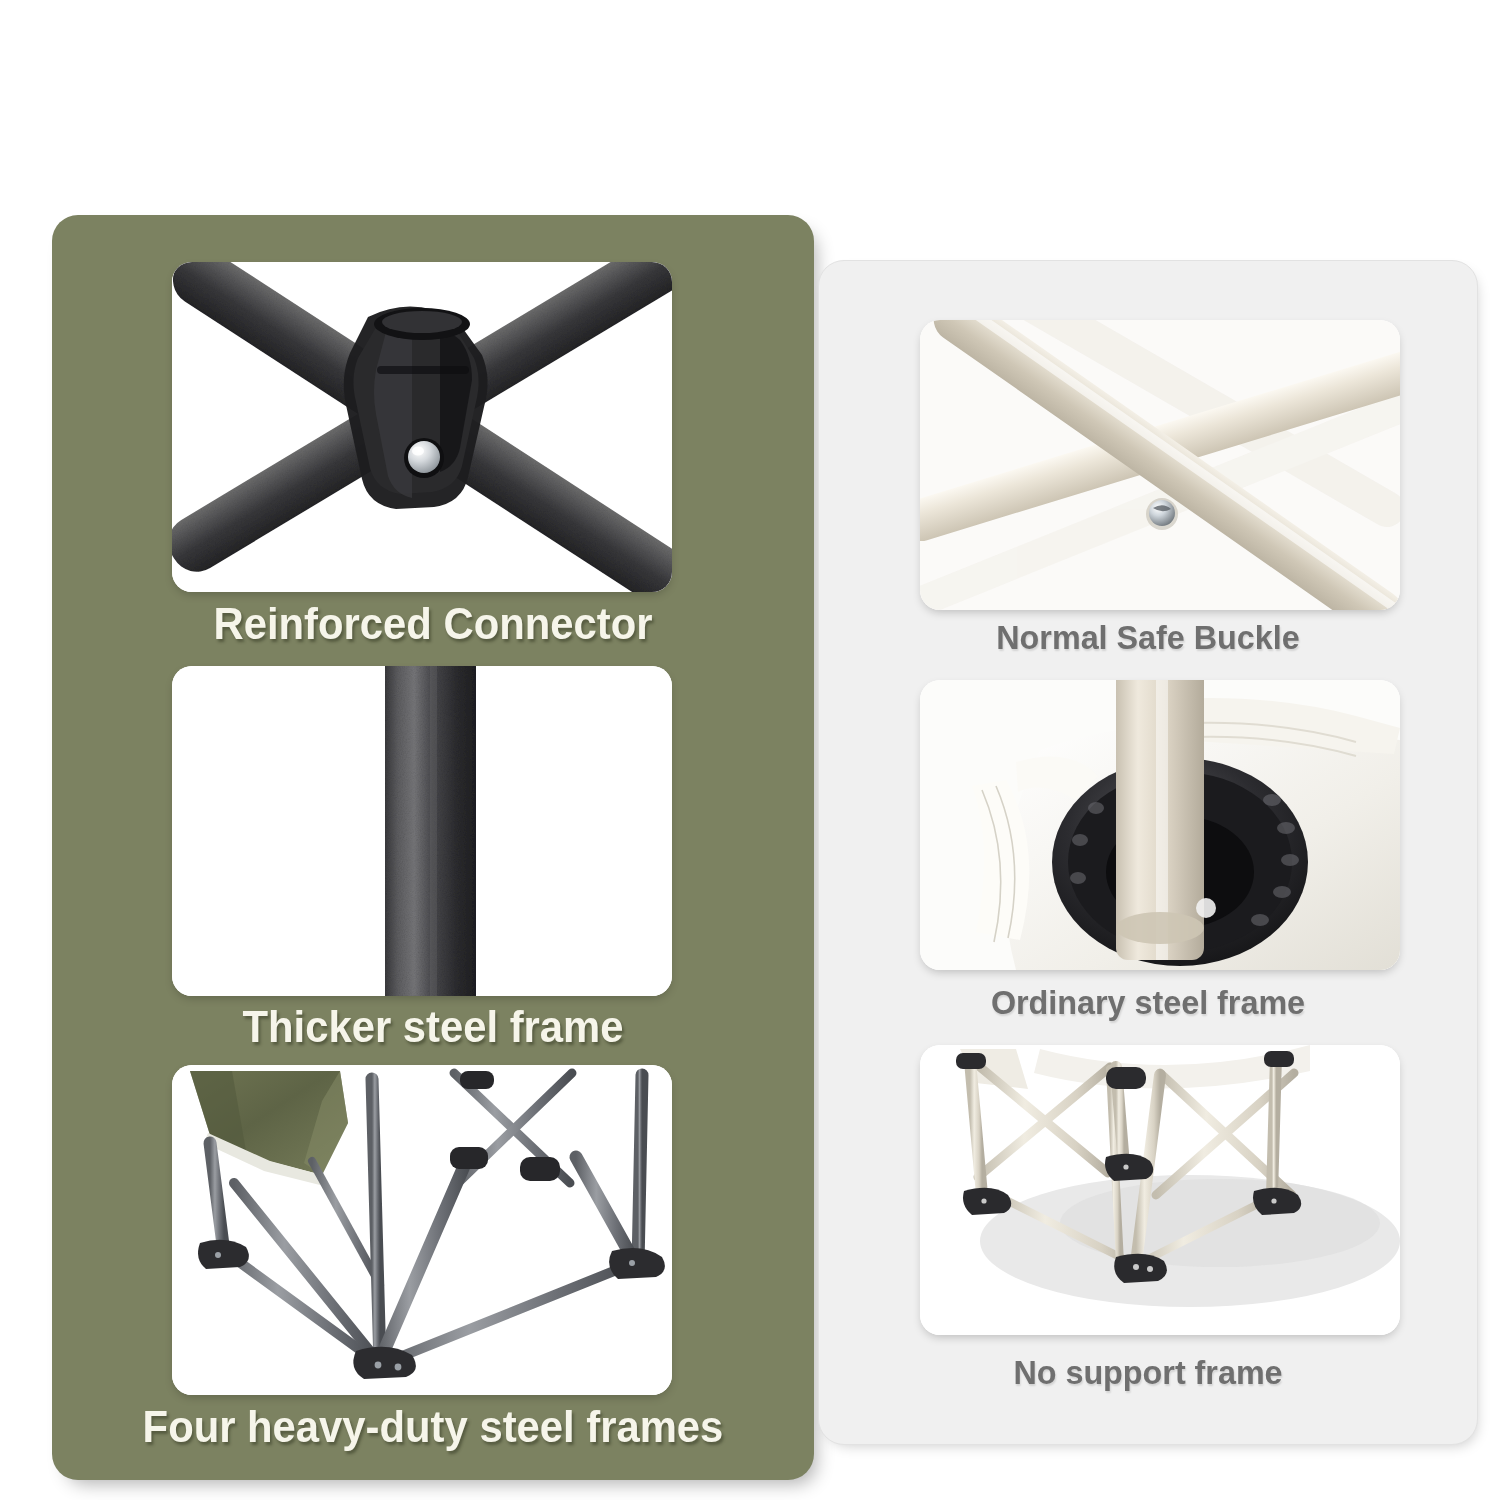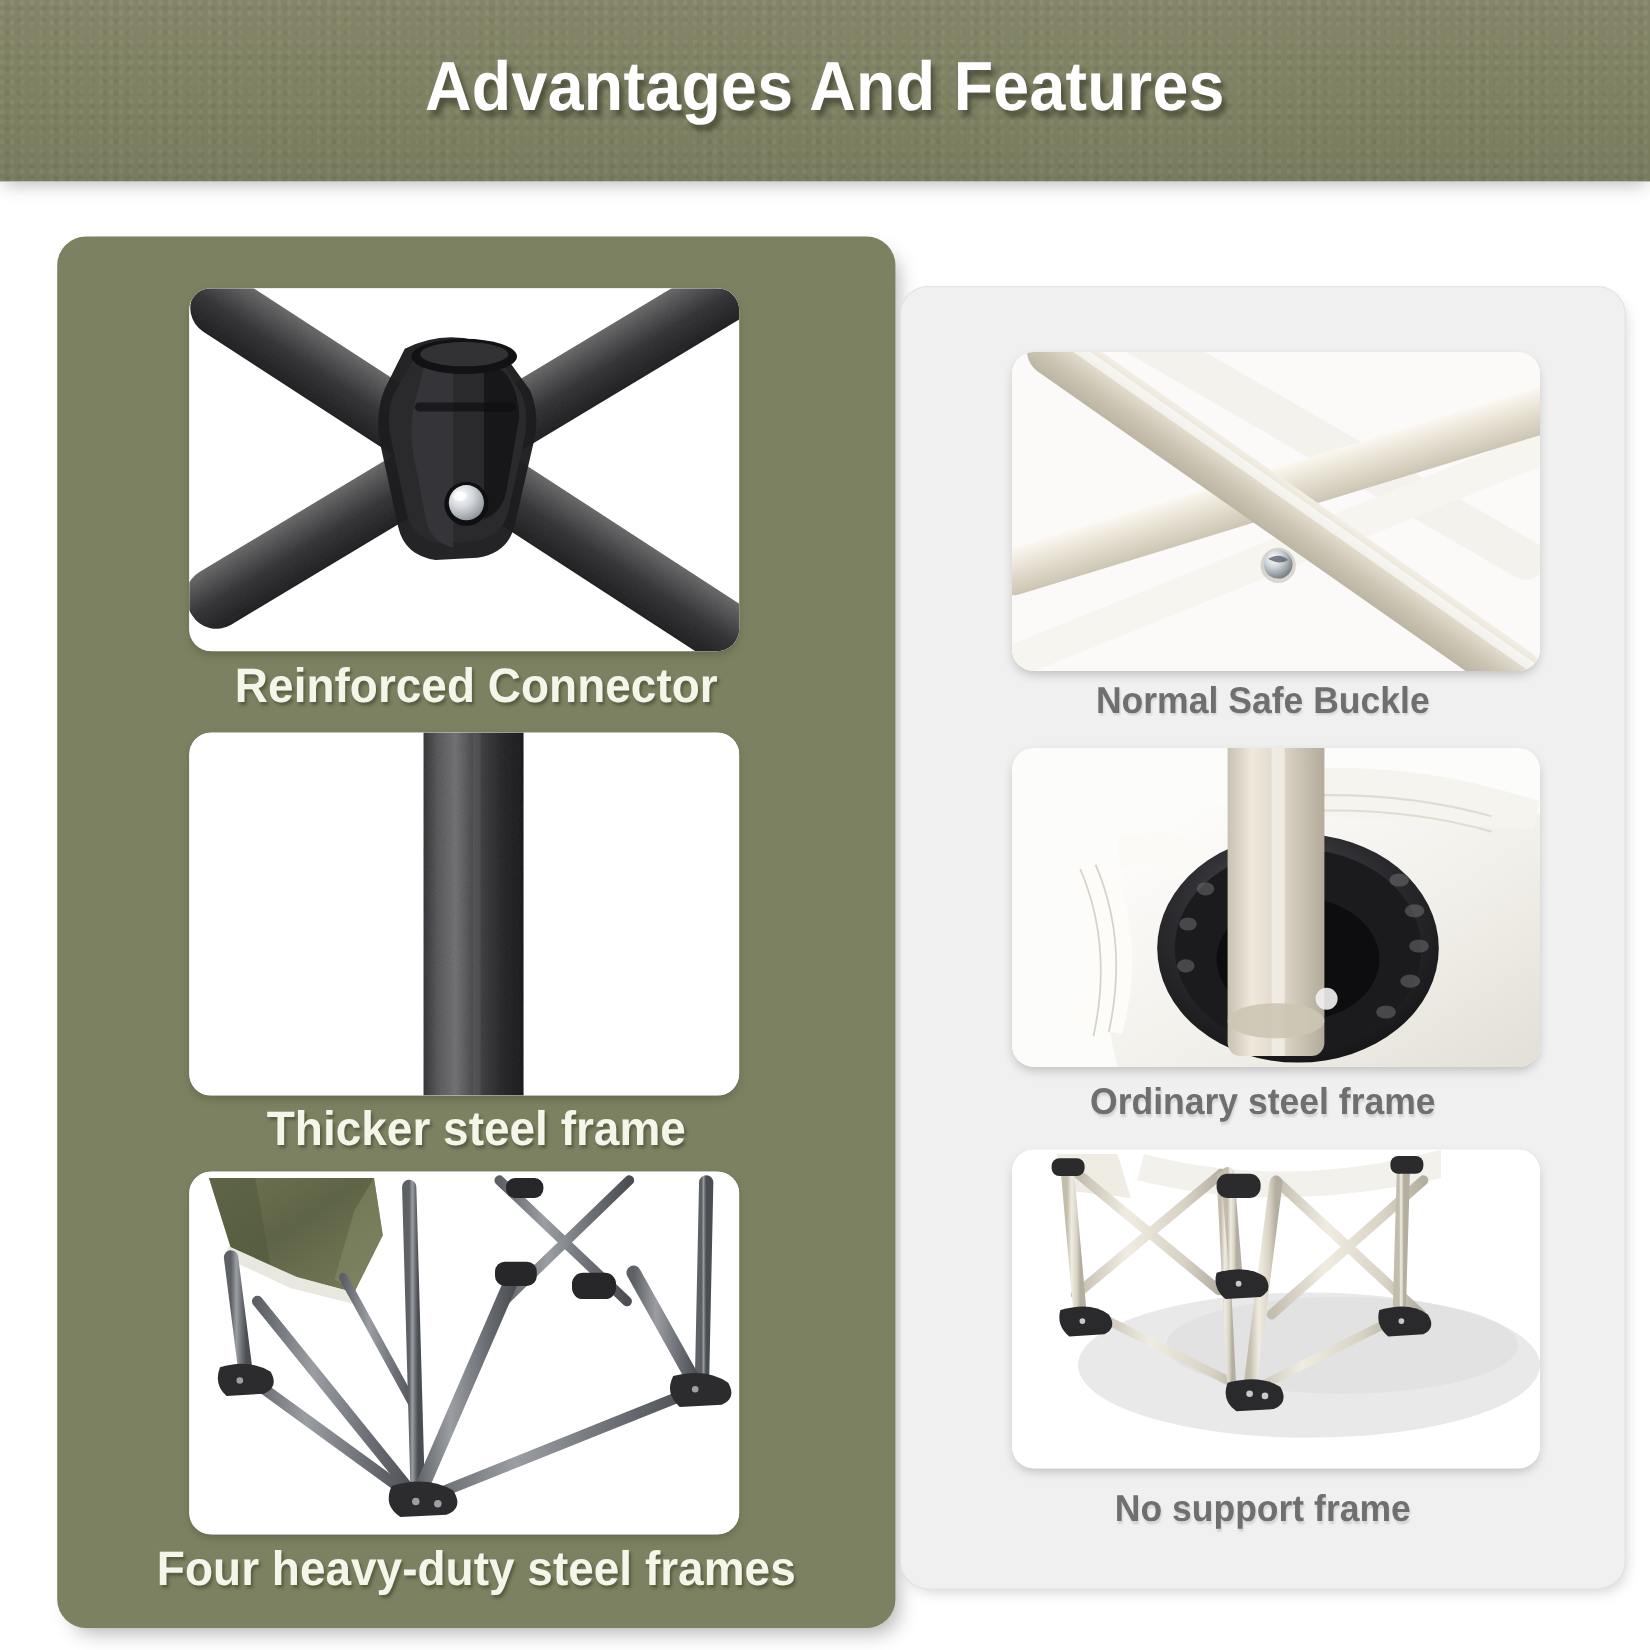--- a/index.html
+++ b/index.html
@@ -93,23 +93,20 @@
   #card-ordinary  { left: 920px;  top: 680px;  width: 480px; height: 290px; }
   #cap-ordinary   { left: 818px;  top: 985px;  width: 660px; font-size: 34px; }
   #card-nosupport { left: 920px;  top: 1045px; width: 480px; height: 290px; }
   #cap-nosupport  { left: 818px;  top: 1355px; width: 660px; font-size: 34px; }
 </style>
 </head>
 <body>
 
 <div id="page">
 
-  <div class="banner">
-    <div class="banner-title">Advantages And Features</div>
-  </div>
 
   <div class="panel-left"></div>
 
   <div class="card" id="card-connector">
     <svg viewBox="0 0 500 330">
       <defs>
         <linearGradient id="tubeDark" x1="0" y1="0" x2="0" y2="1">
           <stop offset="0%" stop-color="#6e6e6e"></stop>
           <stop offset="22%" stop-color="#58585a"></stop>
           <stop offset="55%" stop-color="#38383b"></stop>

